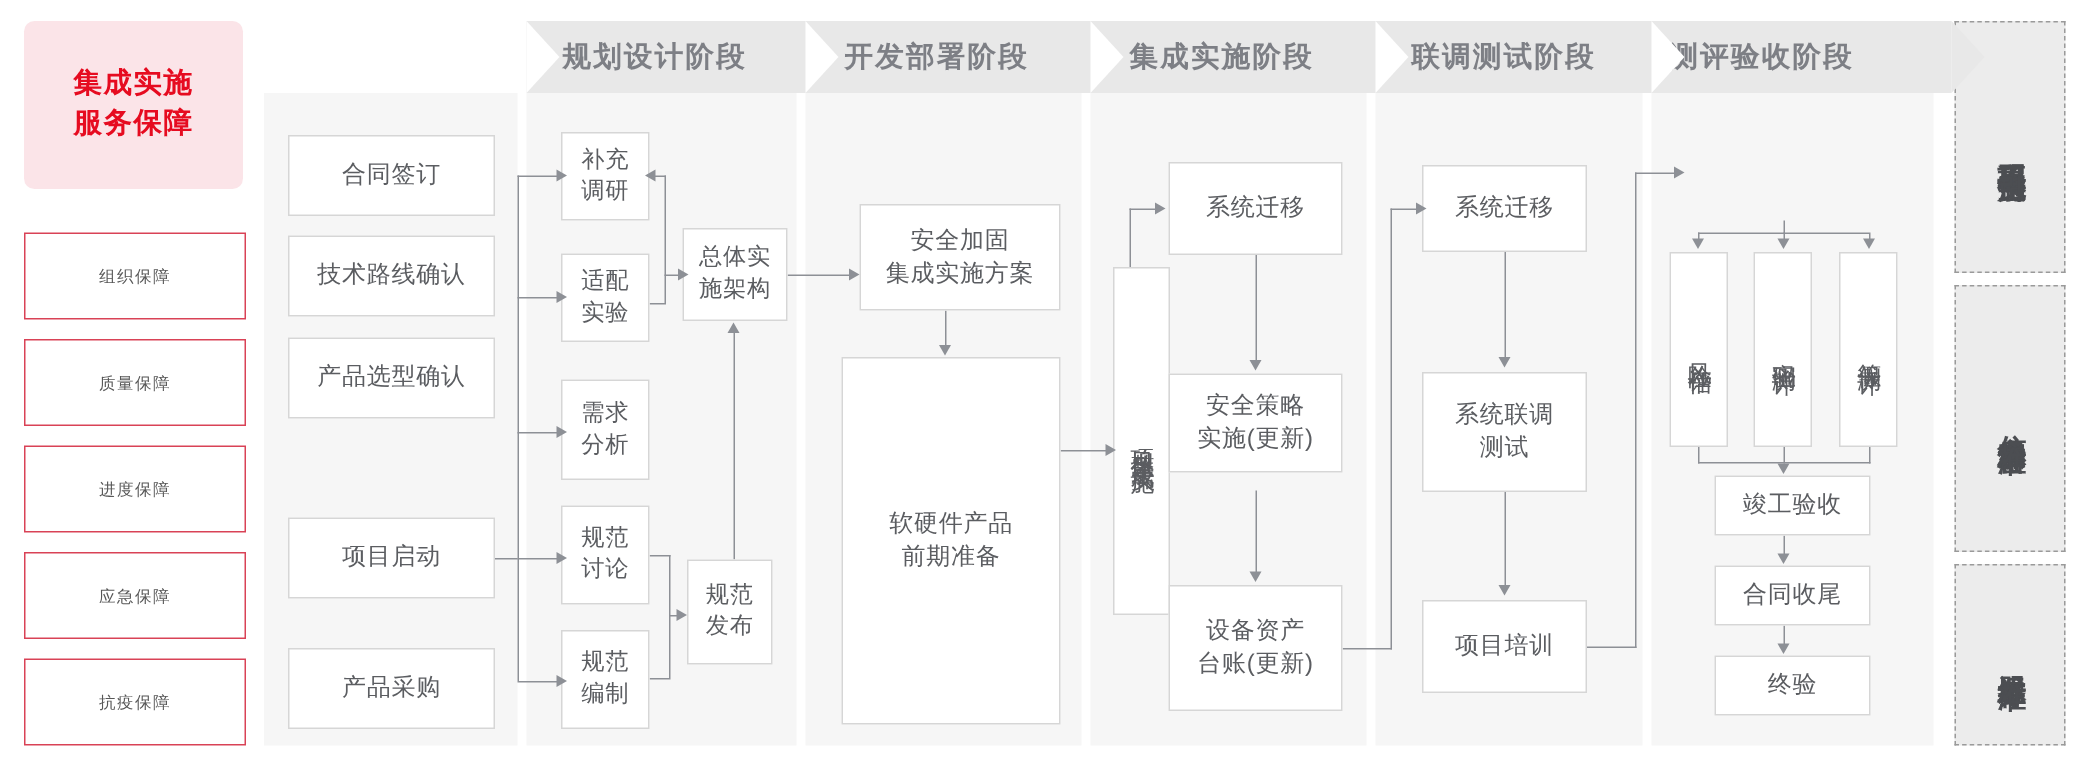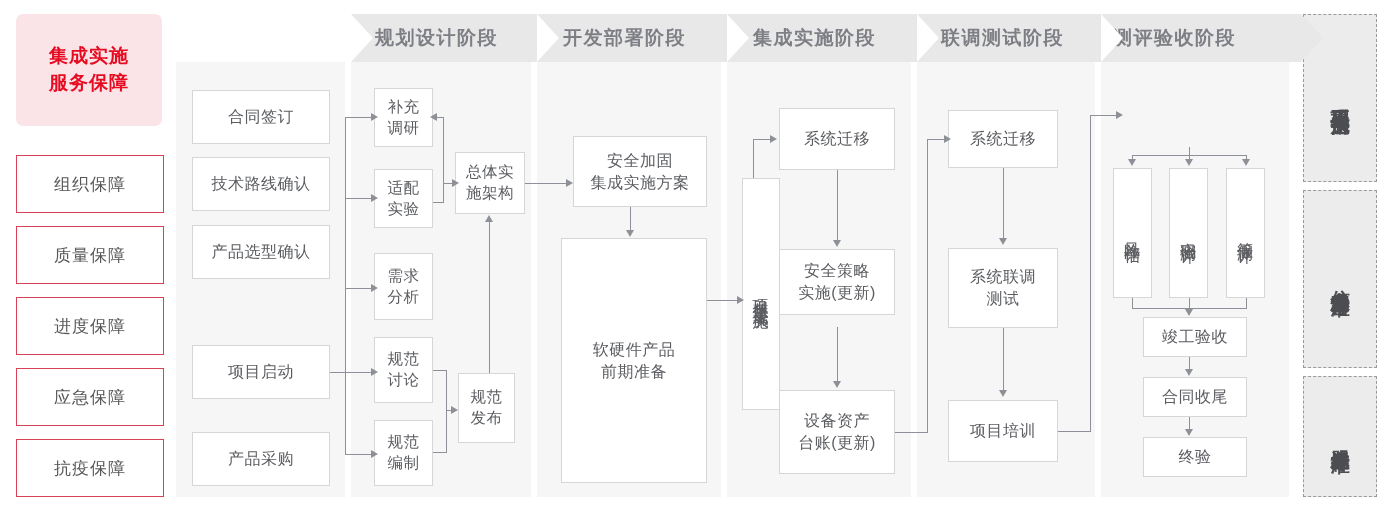--- a/index.html
+++ b/index.html
@@ -19,21 +19,21 @@
     position:absolute;left:16px;top:14px;width:146px;height:112px;
     background:#fbe4e8;border-radius:7px;
     display:flex;align-items:center;justify-content:center;
     text-align:center;line-height:1.42;
     color:#e60b20;font-weight:bold;font-size:19px;letter-spacing:1px;
   }
   .rail-item{
     position:absolute;left:16px;width:146px;height:56px;
     background:#ffffff;border:1.4px solid #d94256;
     display:flex;align-items:center;justify-content:center;
-    color:#575757;font-size:17px;letter-spacing:1px;
+    color:#575757;font-size:11px;letter-spacing:1px;
   }
   
   .stage-head{
     position:absolute;top:14px;height:48px;
     background:#e8e8e8;
     display:flex;align-items:center;
     color:#7d7f85;font-weight:bold;font-size:19px;letter-spacing:1.5px;
   }
   .stage-head .lbl{position:relative;z-index:3;}
   .stage-head::after{

